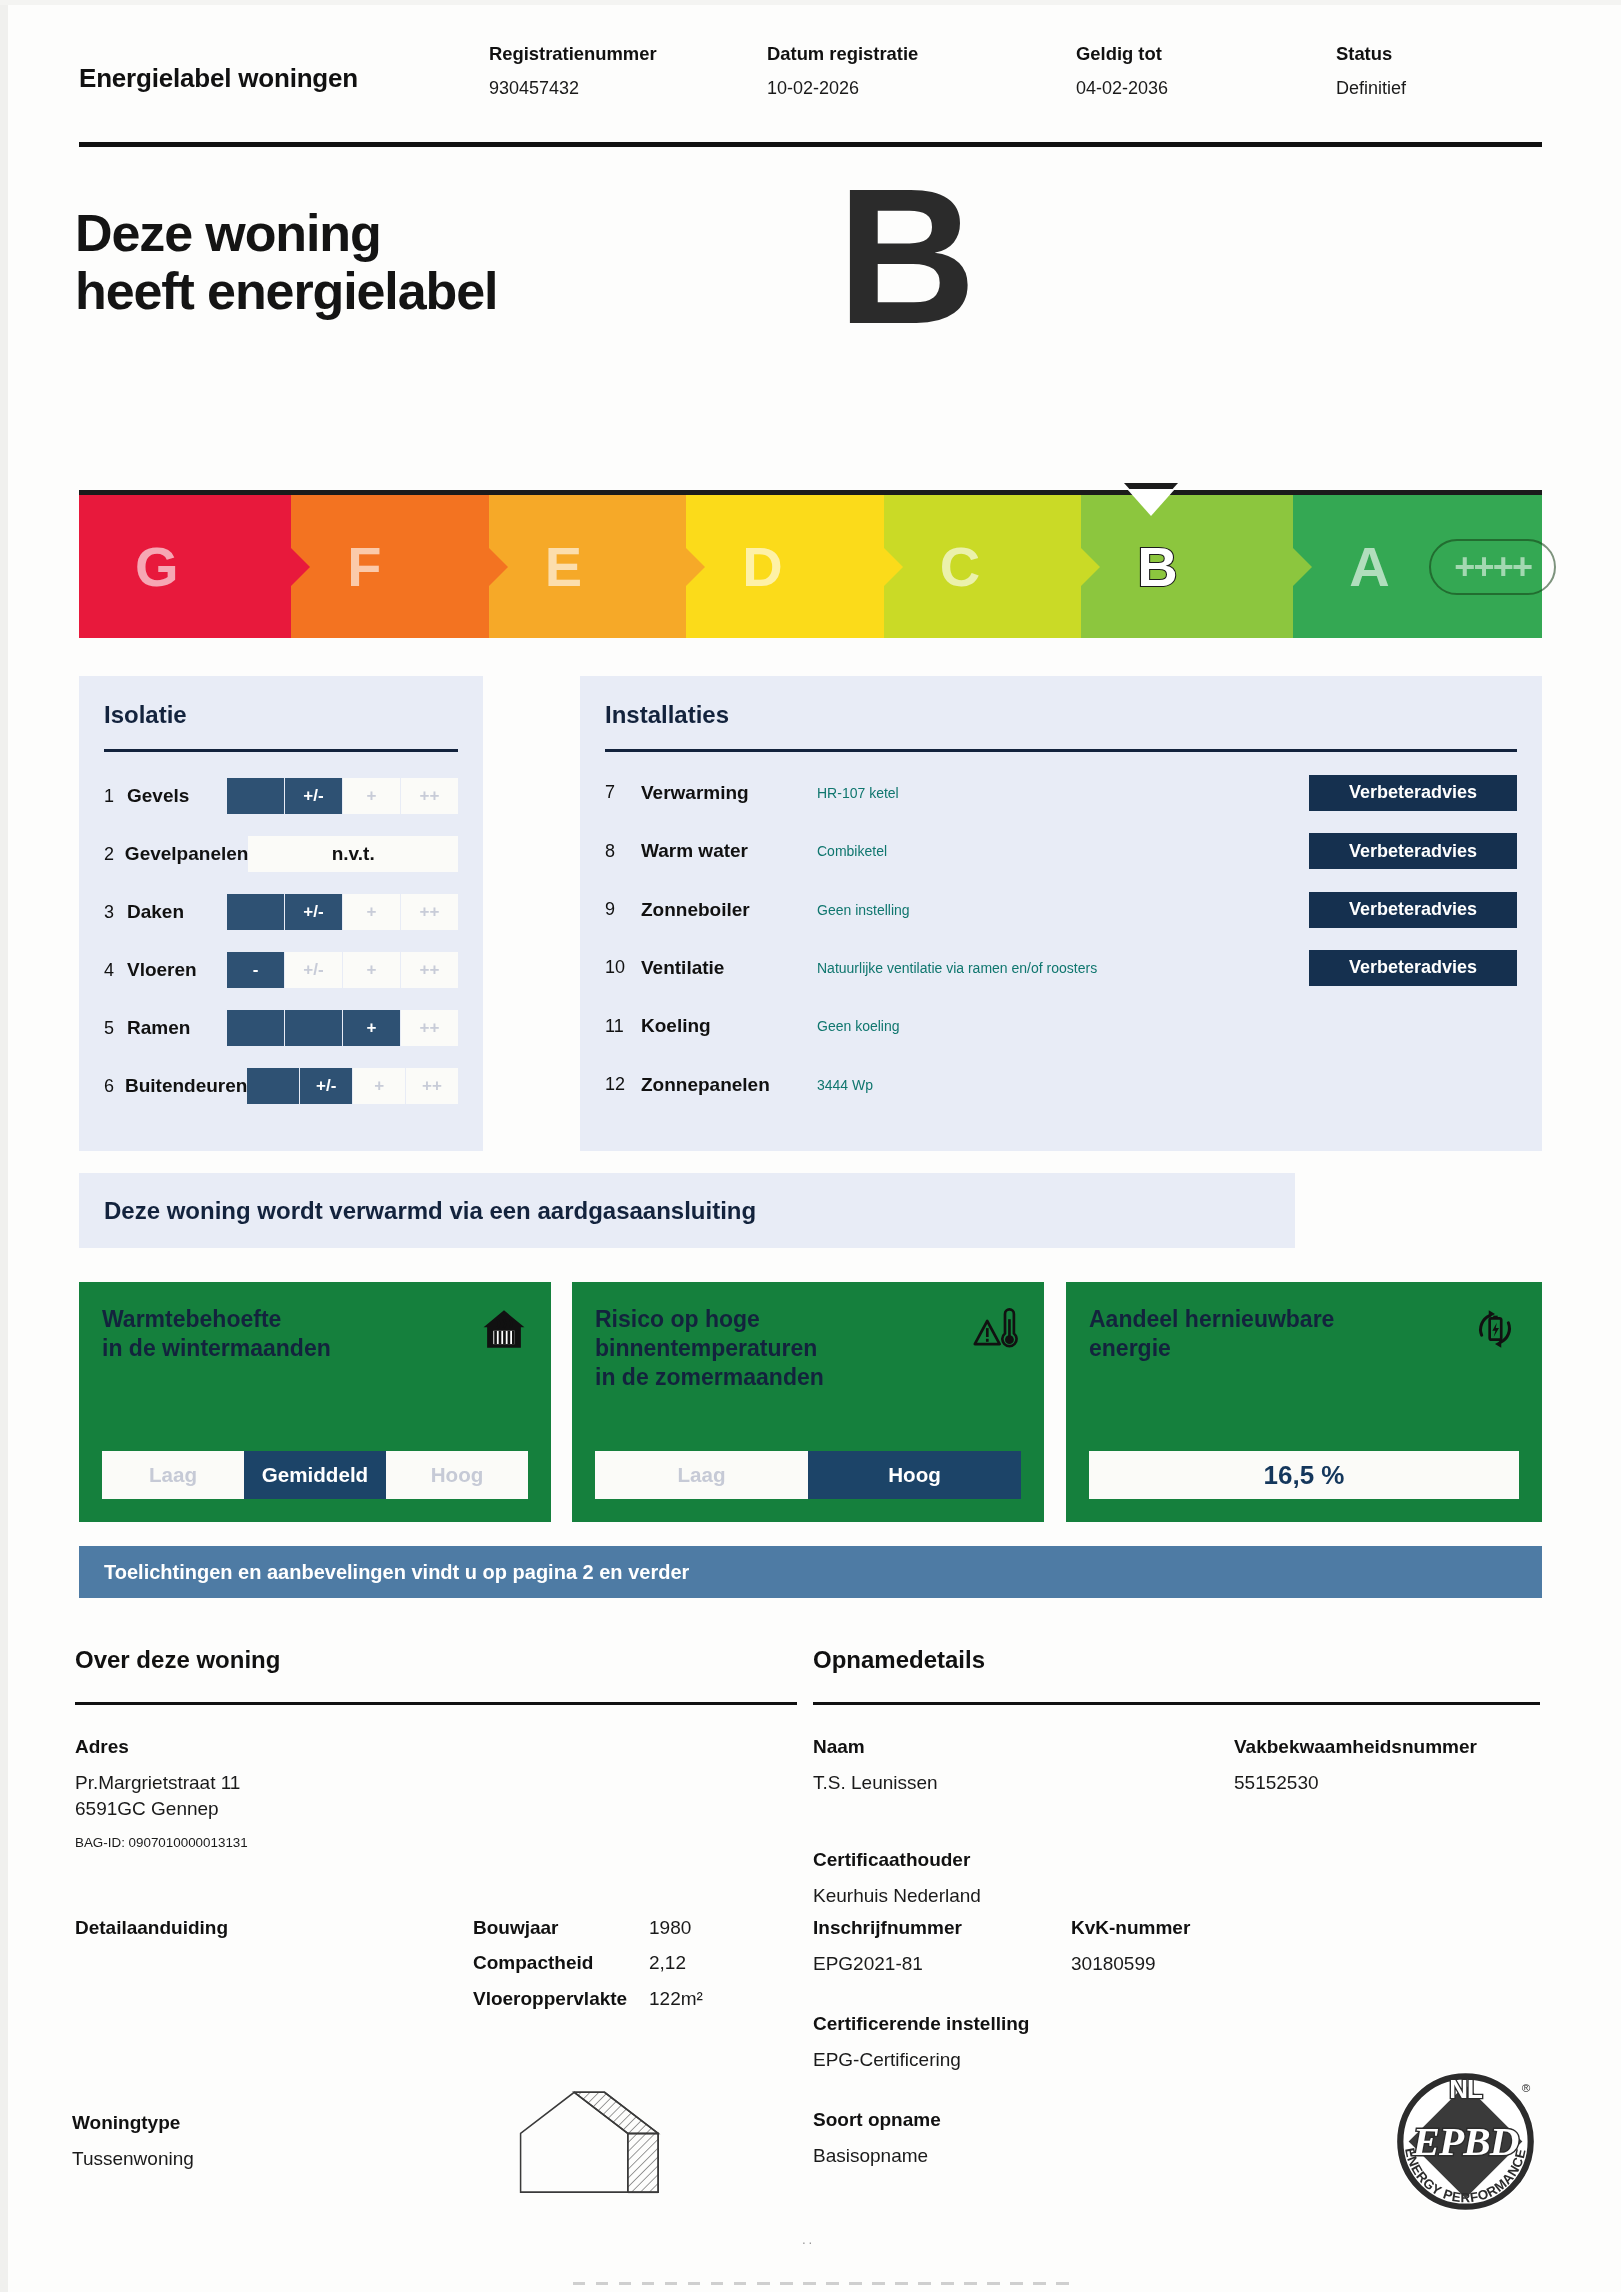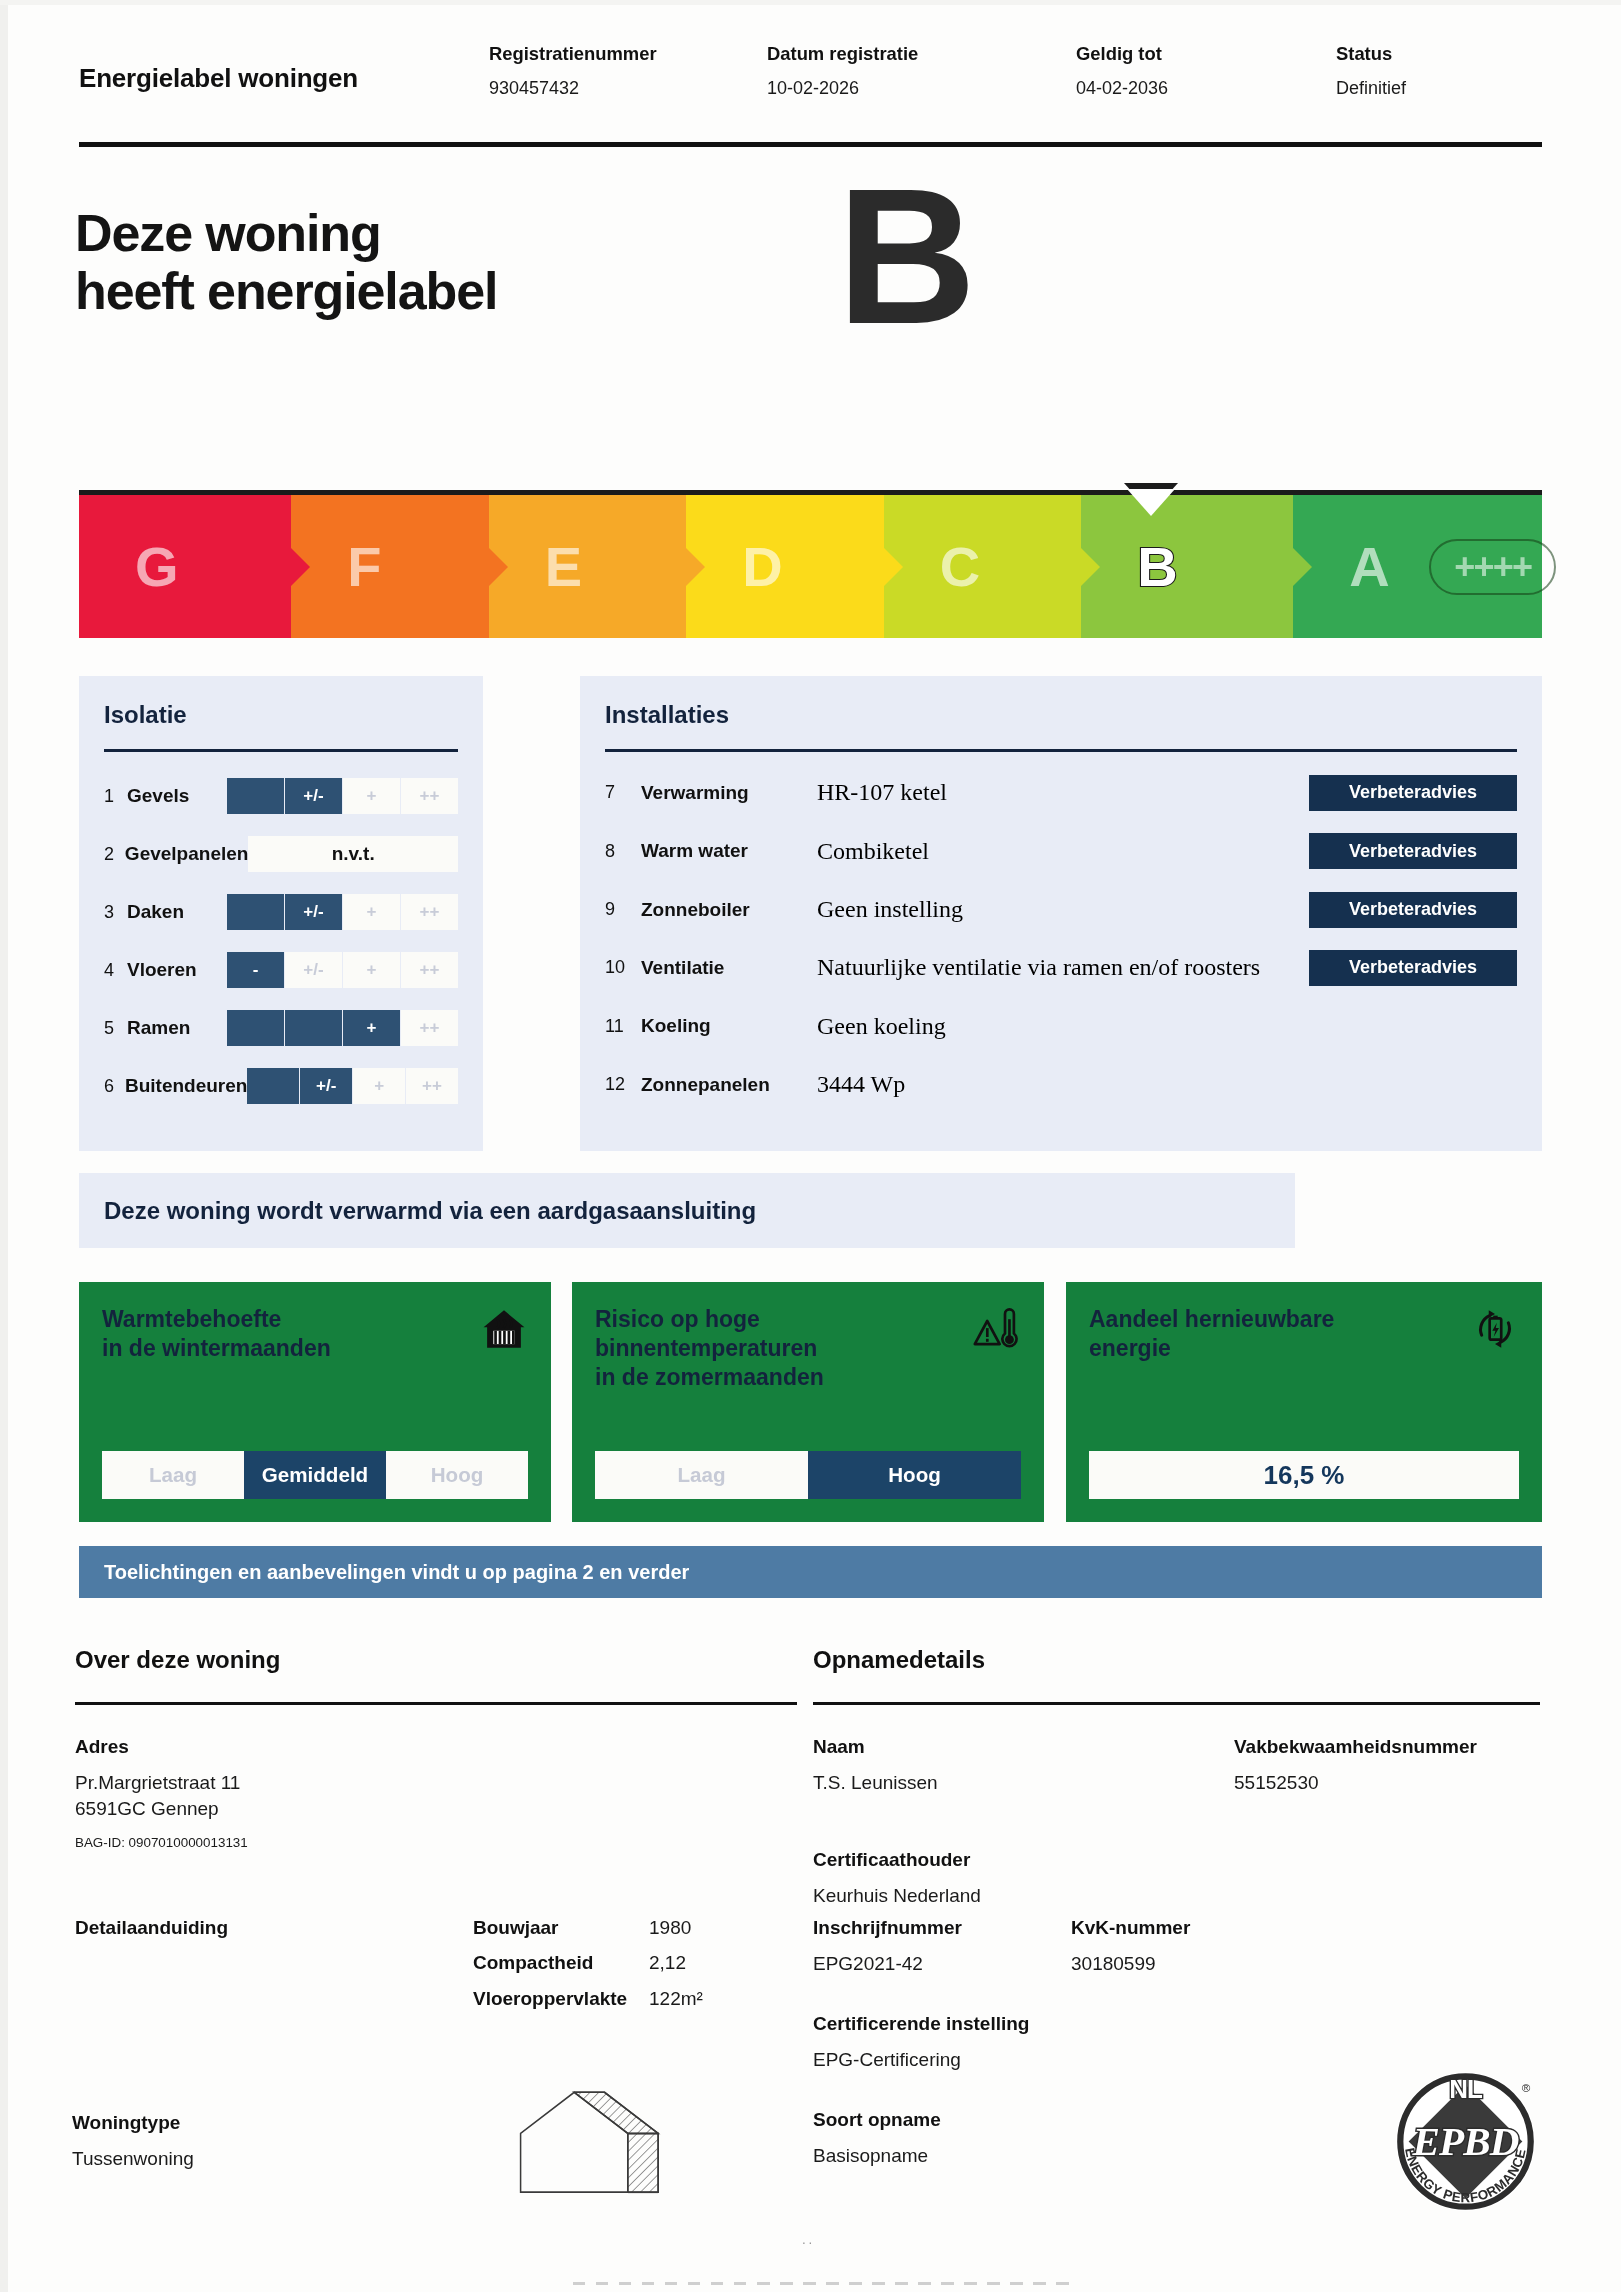--- a/index.html
+++ b/index.html
@@ -214,21 +214,21 @@
 
   
   .ins-row {
     display: flex; align-items: center;
     height: 45px;
     margin: 0 25px;
   }
   .ins-row + .ins-row { margin-top: 13.4px; }
   .ins-num { width: 36px; font-size: 18px; color: #111; }
   .ins-name { width: 176px; font-size: 19px; font-weight: bold; color: #111; }
-  .ins-val { flex: 1; font-size: 24px; color: #000000; white-space: nowrap; font-family: Liberation Serif, serif; }
+  .ins-val { flex: 1; font-size: 14px; color: #0f766e; white-space: nowrap; }
   .advies {
     width: 208px; height: 36px;
     background: #15304f;
     color: #ffffff;
     font-size: 18px; font-weight: bold;
     display: flex; align-items: center; justify-content: center;
     flex: none;
   }
   .advies.hidden { visibility: hidden; }
 
@@ -663,21 +663,21 @@
   <div class="fld" style="left:1234px; top:1736px;">
     <div class="fld-label">Vakbekwaamheidsnummer</div>
     <div class="fld-val">55152530</div>
   </div>
   <div class="fld" style="left:813px; top:1833px;margin-top:16px;">
     <div class="fld-label">Certificaathouder</div>
     <div class="fld-val">Keurhuis Nederland</div>
   </div>
   <div class="fld" style="left:813px; top:1917px;">
     <div class="fld-label">Inschrijfnummer</div>
-    <div class="fld-val">EPG2021-42</div>
+    <div class="fld-val">EPG2021-81</div>
   </div>
   <div class="fld" style="left:1071px; top:1917px;">
     <div class="fld-label">KvK-nummer</div>
     <div class="fld-val">30180599</div>
   </div>
   <div class="fld" style="left:813px; top:2013px;">
     <div class="fld-label">Certificerende instelling</div>
     <div class="fld-val">EPG-Certificering</div>
   </div>
   <div class="fld" style="left:813px; top:2109px;">

